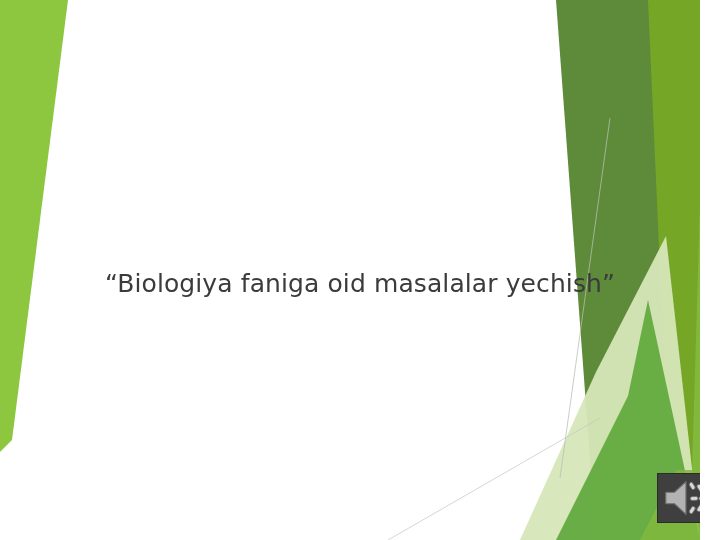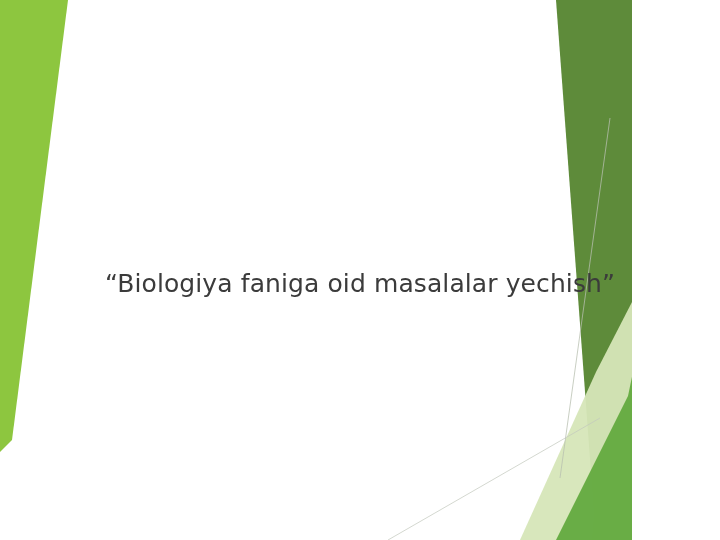--- a/index.html
+++ b/index.html
@@ -5,21 +5,21 @@
   html, body {
     margin: 0;
     padding: 0;
     background: #ffffff;
   }
   body {
     font-family: "Liberation Sans", sans-serif;
   }
   #slide {
     position: relative;
-    width: 632px;
+    width: 700px;
     height: 540px;
     overflow: hidden;
     background: #ffffff;
   }
   #bg-svg {
     position: absolute;
     left: 0;
     top: 0;
     width: 720px;
     height: 540px;

